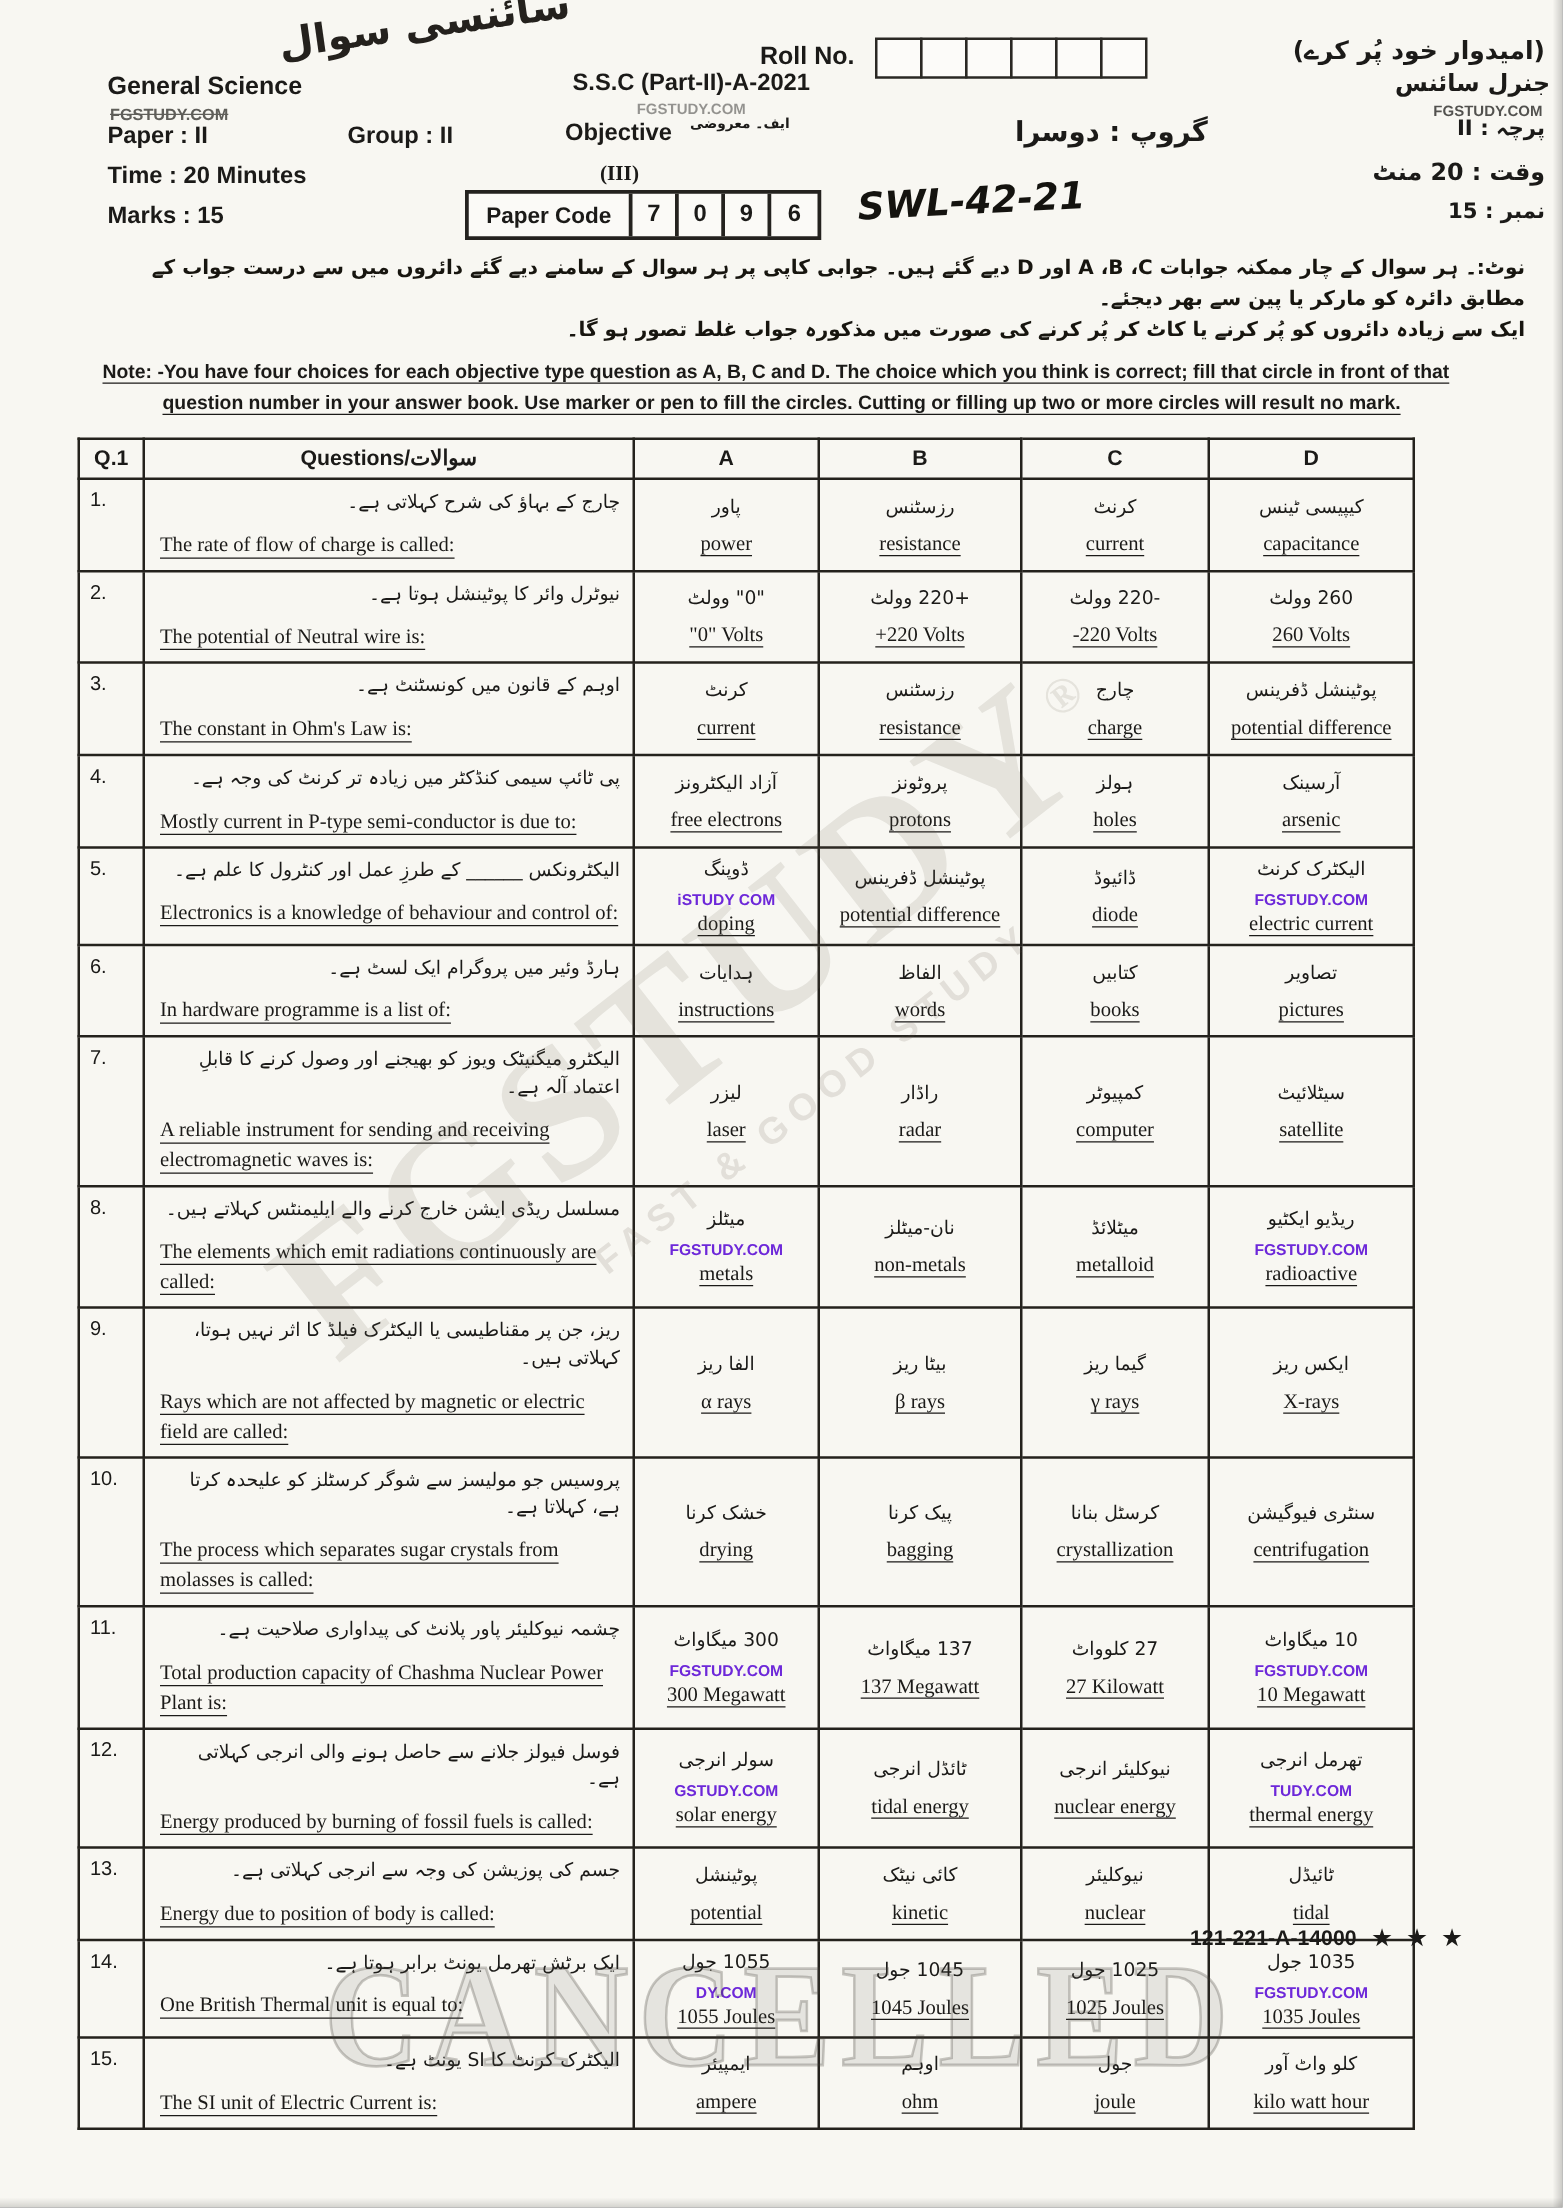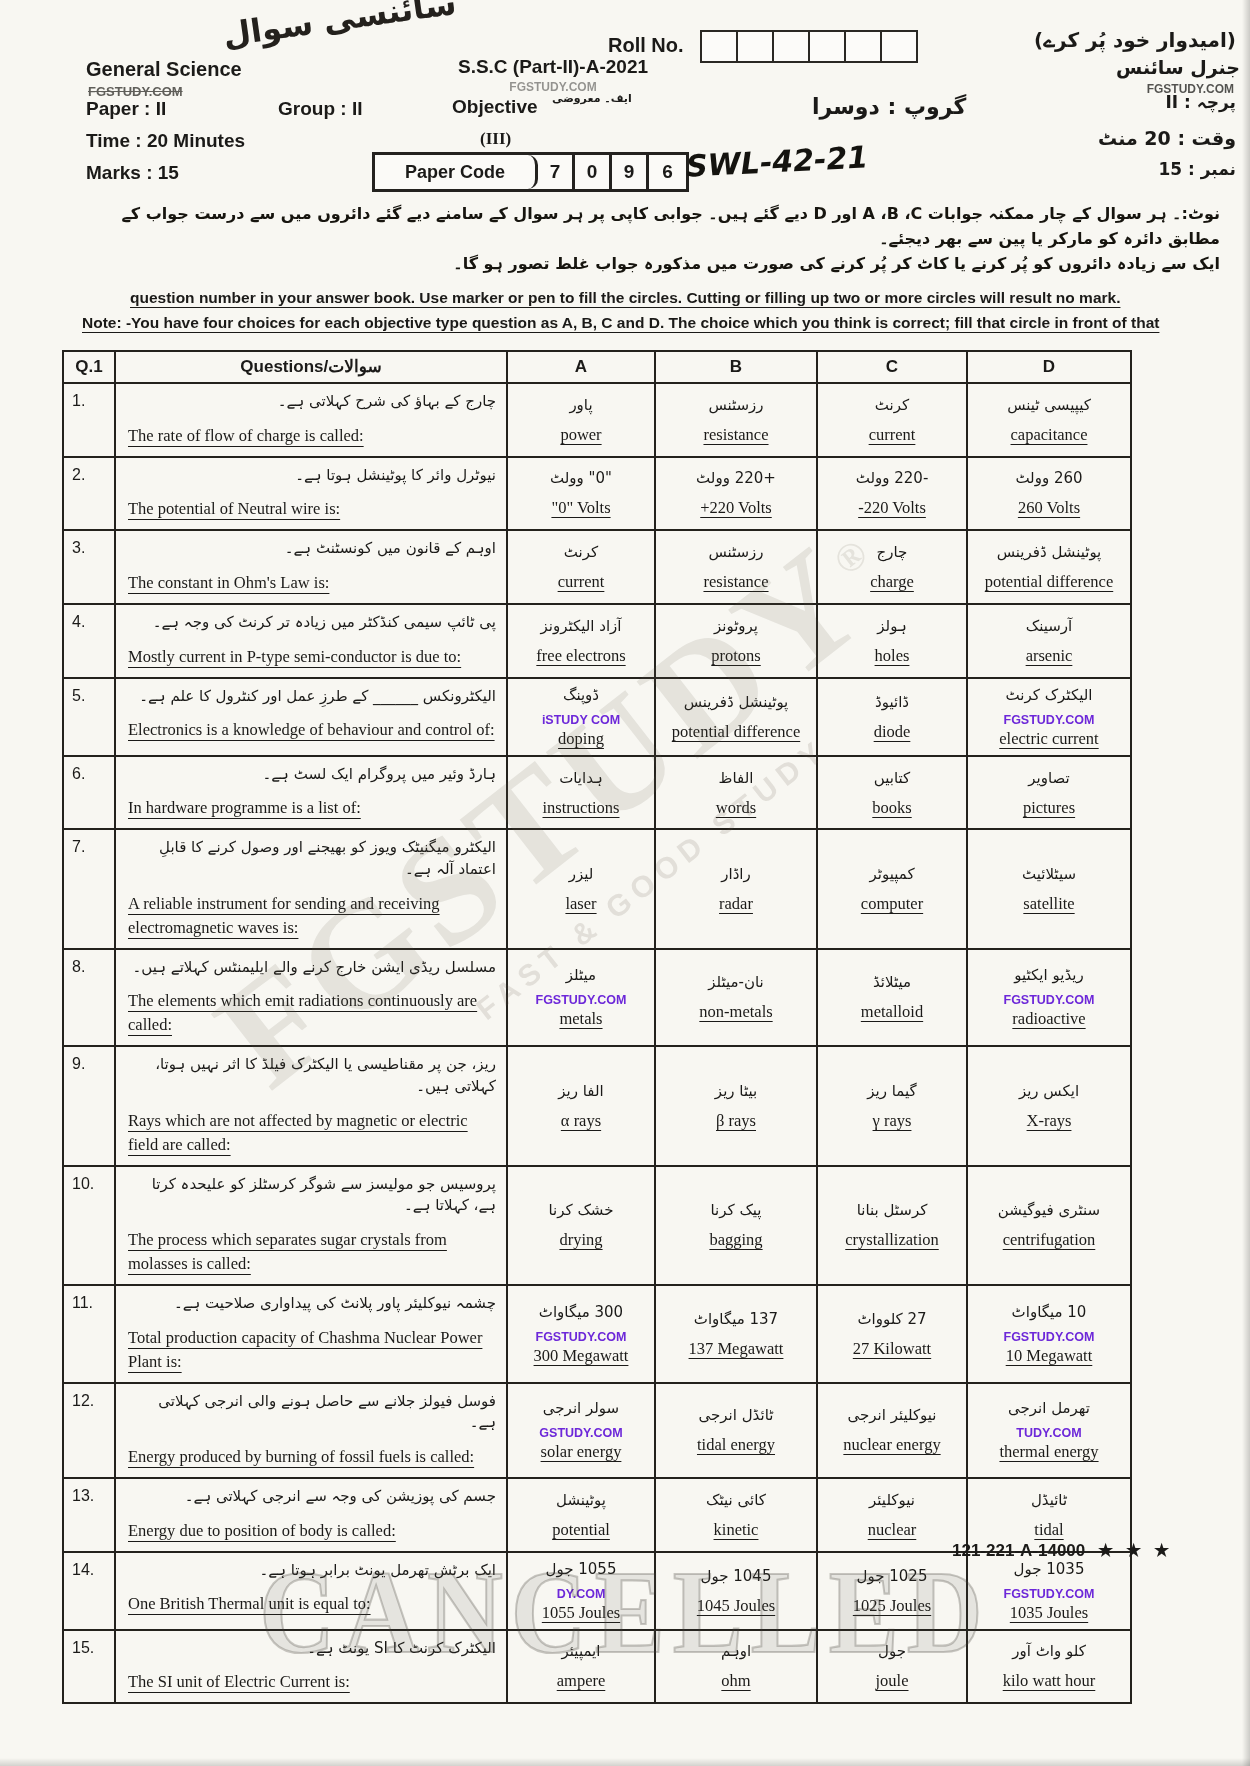--- a/index.html
+++ b/index.html
@@ -34,21 +34,21 @@
   .objective-en { left:452px; top:96px; font:bold 19px "Liberation Sans",sans-serif; }
   .objective-ur { left:552px; top:92px; font-size:11px; font-weight:bold; }
   .group-ur { left:812px; top:94px; font-size:22px; font-weight:bold; }
   .paper-ur { right:14px; top:92px; font-size:17px; font-weight:bold; }
   .version { left:480px; top:129px; font:bold 17px "Liberation Serif",serif; }
   .time-en { left:86px; top:130px; font:bold 19px "Liberation Sans",sans-serif; }
   .time-ur { right:14px; top:127px; font-size:19px; font-weight:bold; }
   .marks-en { left:86px; top:162px; font:bold 19px "Liberation Sans",sans-serif; }
   .marks-ur { right:14px; top:159px; font-size:17px; font-weight:bold; }
   .pcode-box { left:372px; top:152px; display:flex; border:3px solid #24221f; background:rgba(255,255,255,.4); }
-  .pcode-label { padding:3px 30px; font:bold 18px "Liberation Sans",sans-serif; border-right:3px solid #24221f; line-height:28px;border-radius:10px; }
+  .pcode-label { padding:3px 14px; font:bold 18px "Liberation Sans",sans-serif; border-right:3px solid #24221f; line-height:28px; }
   .pcode-digit { width:37px; text-align:center; font:bold 19px "Liberation Sans",sans-serif; line-height:34px; border-right:3px solid #24221f; }
   .pcode-digit:last-child { border-right:none; }
   .hand-code { left:686px; top:144px; font:bold italic 30px "DejaVu Sans",sans-serif; transform:rotate(-3deg); color:#14130f; }
 
   
   .note-ur { margin:6px 30px 0 110px; direction:rtl; text-align:right; font-size:16px; font-weight:bold; line-height:1.55; color:#17150f; }
   .note-en { margin:10px 40px 0 82px; font-size:15.5px; font-weight:bold; line-height:1.6; font-family:"Liberation Sans",sans-serif; }
   .note-en .l { text-decoration:underline; text-underline-offset:4px; text-decoration-thickness:1px; }
   .note-en .l2 { padding-left:48px; display:block; }
 
@@ -130,22 +130,22 @@
     </div>
     <div class="abs hand-code">SWL-42-21</div>
   </div>
 
   <div class="note-ur urdu">
     <div>نوٹ:۔ ہر سوال کے چار ممکنہ جوابات A ،B ،C اور D دیے گئے ہیں۔ جوابی کاپی پر ہر سوال کے سامنے دیے گئے دائروں میں سے درست جواب کے مطابق دائرہ کو مارکر یا پین سے بھر دیجئے۔</div>
     <div>ایک سے زیادہ دائروں کو پُر کرنے یا کاٹ کر پُر کرنے کی صورت میں مذکورہ جواب غلط تصور ہو گا۔</div>
   </div>
 
   <div class="note-en">
+    <span class="l">Note: -You have four choices for each objective type question as A, B, C and D. The choice which you think is correct; fill that circle in front of that</span>
     <span class="l l2">question number in your answer book. Use marker or pen to fill the circles. Cutting or filling up two or more circles will result no mark.</span>
-    <span class="l">Note: -You have four choices for each objective type question as A, B, C and D. The choice which you think is correct; fill that circle in front of that</span>
   </div>
 
   <table class="qt">
     <colgroup>
       <col style="width:52px">
         <col style="width:392px">
         <col style="width:148px">
         <col style="width:162px">
         <col style="width:150px">
         <col style="width:164px">

